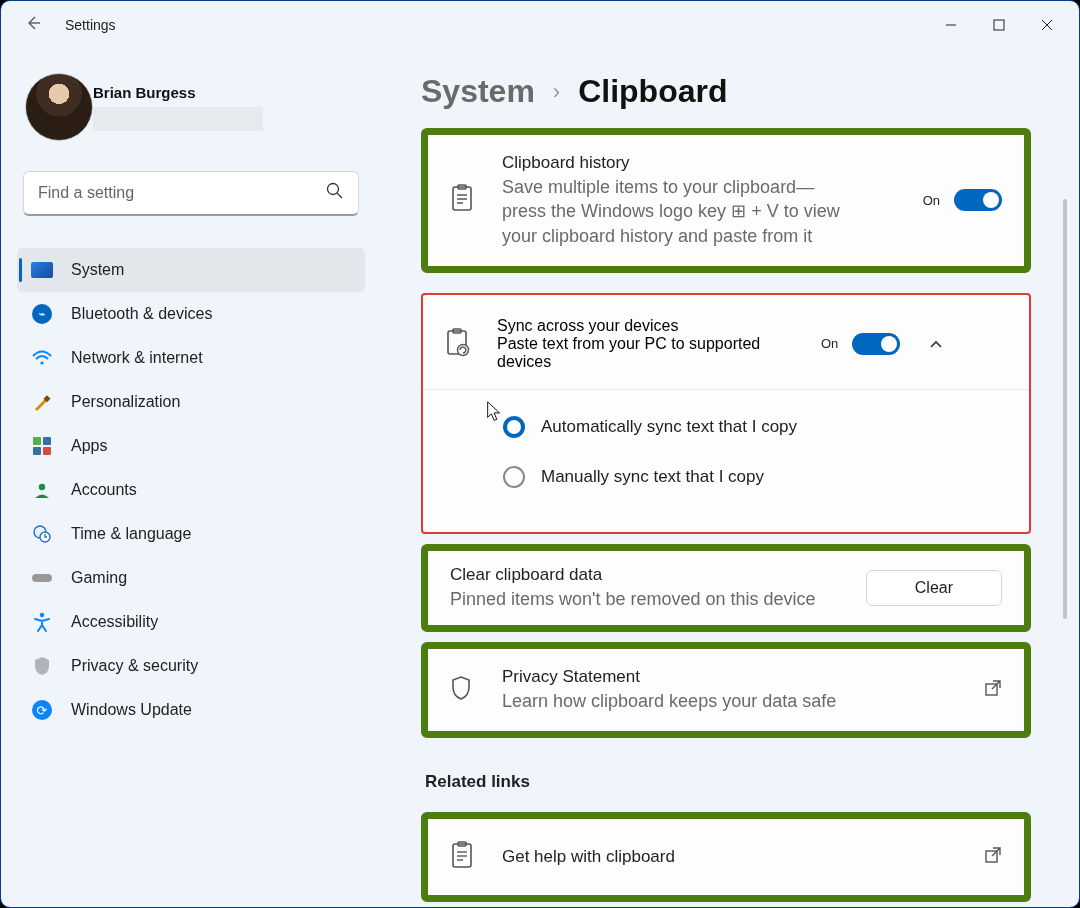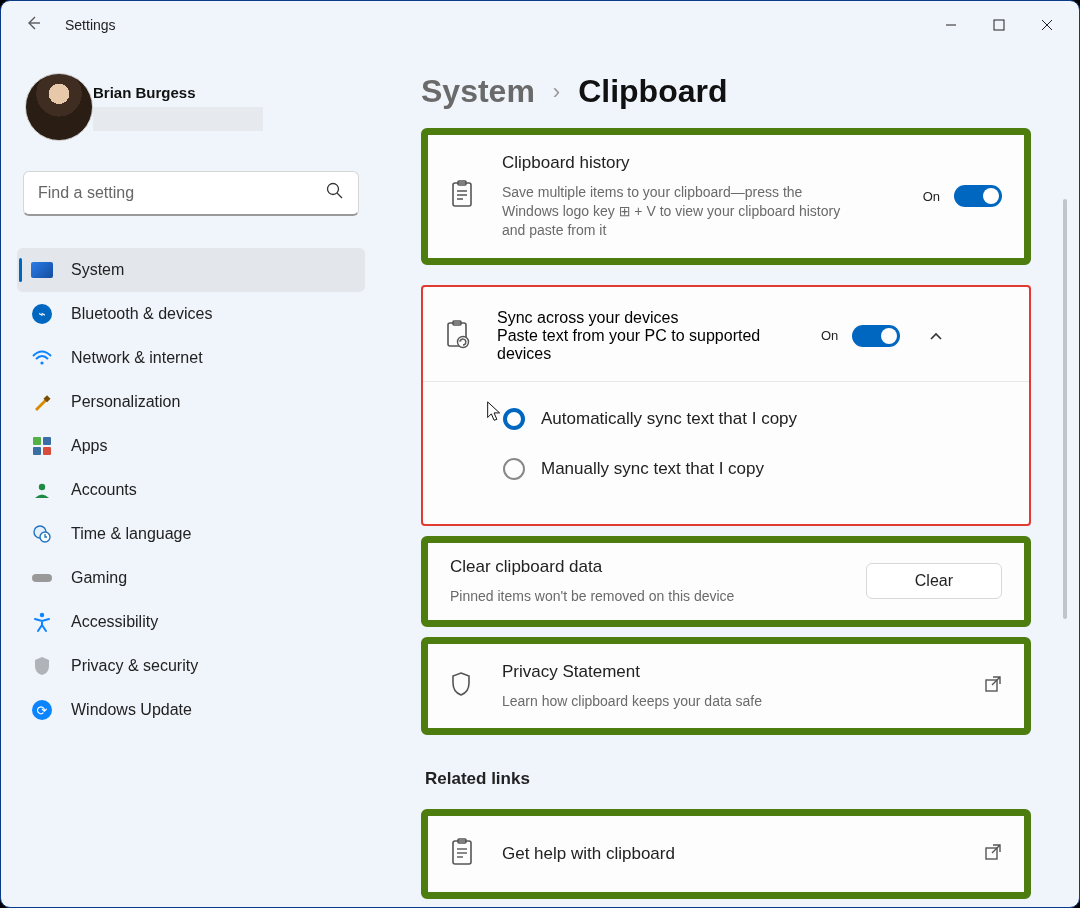--- a/index.html
+++ b/index.html
@@ -72,21 +72,21 @@
 .breadcrumb .crumb-sep{ color:#999; font-size:22px;}
 .breadcrumb .crumb-cur{ font-weight:700; color:#111;}
 .cards { display:flex; flex-direction:column; gap:10px; padding-right:36px;}
 .card {
   background:#fdfdfe; border:7px solid #4d7c0f; border-radius:6px;
   padding:18px 22px; display:flex; align-items:center; gap:24px;
 }
 .card .cicon { width:28px; color:#444;}
 .card .ctext { flex:1;}
 .card .ct-title { font-size:17px; color:#222;}
-.card .ct-desc { font-size:14px; color:#6a6a6a; margin-top:10px; line-height:1.35; max-width:340px;}
+.card .ct-desc { font-size:18px; color:#6a6a6a; margin-top:2px; line-height:1.35; max-width:340px;}
 .toggle-wrap { display:flex; align-items:center; gap:14px;}
 .lbl-on{font-size:13px;color:#222;}
 .toggle {
   width:48px;height:22px;border-radius:14px;background:#0067c0;position:relative;cursor:pointer;
 }
 .toggle::after{content:"";position:absolute;right:3px;top:3px;width:16px;height:16px;border-radius:50%;background:#fff;}
 .expander { width:24px; text-align:center; color:#333; font-size:14px;}
 
 .sync-card { border:2px solid #e03a33; border-radius:4px; padding:0; background:#fdfdfe;margin-top:10px;}
 .sync-top { display:flex; align-items:center; gap:24px; padding:22px 22px 18px 22px; }

